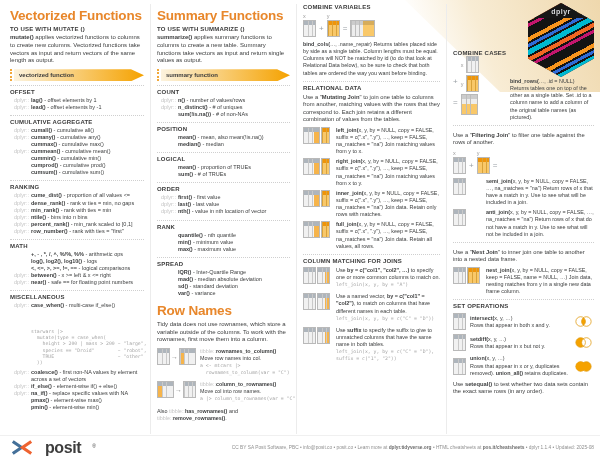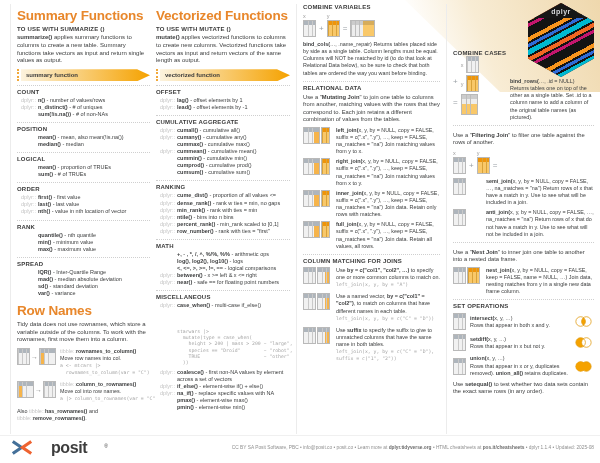--- a/index.html
+++ b/index.html
@@ -109,35 +109,207 @@
   .sorow { display:flex; align-items:center; gap:4px; margin:4px 0; }
   .venn { width:21px; height:13px; flex:none; }
 
   .cc-top { display:flex; gap:5px; }
   .cc-diagram { flex:none; width:52px; display:flex; flex-direction:column; gap:2px; }
   .cc-row { display:flex; align-items:center; gap:3px; }
   .cc-text { flex:1; margin-top:22px; }
 
   .footer { position:absolute; left:0; right:0; bottom:0; height:28px; z-index:1;
     display:flex; align-items:center; padding:0 6px 4px 10px; background:#fff; border-top:1px solid #f0f0f0; }
-  .brand { display:flex; align-items:center; gap:17px; }
+  .brand { display:flex; align-items:center; gap:11px; }
   .brand-name { font-size:16px; font-weight:bold; color:#3d3d3d; letter-spacing:-.4px; }
   .brand-reg { font-size:5px; color:#3d3d3d; align-self:flex-start; margin-top:4px; }
   .footer-text { margin-left:auto; font-size:4.8px; color:#8f8f8f; }
   .fl { color:#8f8f8f; } .fl-b { font-weight:bold; color:#6c6c6c; }
 </style>
 </head>
 <body>
 
 <div class="corner"></div>
 <div class="hex">
   <div class="hex-label">dplyr</div>
 </div>
 
 <div class="cols">
+
+  <div class="col c1">
+    <div class="col-title">Vectorized Functions</div>
+    <div class="use-label">TO USE WITH MUTATE ()</div>
+    <p class="lead"><b>mutate()</b><span> applies vectorized functions to columns to create new columns. Vectorized functions take vectors as input and return vectors of the same length as output.</span></p>
+    <div class="badge">
+      <span class="badge-bar"></span>
+      <span class="badge-arrow">vectorized function</span>
+    </div>
+
+    <div class="sec">
+      <div class="sec-label">OFFSET</div>
+      <div>
+
+          <div class="fn">
+            <span class="pfx">dplyr::</span>
+            <span><b class="nm">lag()</b><span> - offset elements by 1</span></span>
+          </div>
+
+          <div class="fn">
+            <span class="pfx">dplyr::</span>
+            <span><b class="nm">lead()</b><span> - offset elements by -1</span></span>
+          </div>
+        </div>
+    </div>
+
+    <div class="sec">
+      <div class="sec-label">CUMULATIVE AGGREGATE</div>
+      <div>
+
+          <div class="fn">
+            <span class="pfx">dplyr::</span>
+            <span><b class="nm">cumall()</b><span> - cumulative all()</span></span>
+          </div>
+
+          <div class="fn">
+            <span class="pfx">dplyr::</span>
+            <span><b class="nm">cumany()</b><span> - cumulative any()</span></span>
+          </div>
+
+          <div class="fn">
+            <span class="pfx"></span>
+            <span><b class="nm">cummax()</b><span> - cumulative max()</span></span>
+          </div>
+
+          <div class="fn">
+            <span class="pfx">dplyr::</span>
+            <span><b class="nm">cummean()</b><span> - cumulative mean()</span></span>
+          </div>
+
+          <div class="fn">
+            <span class="pfx"></span>
+            <span><b class="nm">cummin()</b><span> - cumulative min()</span></span>
+          </div>
+
+          <div class="fn">
+            <span class="pfx"></span>
+            <span><b class="nm">cumprod()</b><span> - cumulative prod()</span></span>
+          </div>
+
+          <div class="fn">
+            <span class="pfx"></span>
+            <span><b class="nm">cumsum()</b><span> - cumulative sum()</span></span>
+          </div>
+        </div>
+    </div>
+
+    <div class="sec">
+      <div class="sec-label">RANKING</div>
+      <div>
+
+          <div class="fn">
+            <span class="pfx">dplyr::</span>
+            <span><b class="nm">cume_dist()</b><span> - proportion of all values &lt;=</span></span>
+          </div>
+
+          <div class="fn">
+            <span class="pfx">dplyr::</span>
+            <span><b class="nm">dense_rank()</b><span> - rank w ties = min, no gaps</span></span>
+          </div>
+
+          <div class="fn">
+            <span class="pfx">dplyr::</span>
+            <span><b class="nm">min_rank()</b><span> - rank with ties = min</span></span>
+          </div>
+
+          <div class="fn">
+            <span class="pfx">dplyr::</span>
+            <span><b class="nm">ntile()</b><span> - bins into n bins</span></span>
+          </div>
+
+          <div class="fn">
+            <span class="pfx">dplyr::</span>
+            <span><b class="nm">percent_rank()</b><span> - min_rank scaled to [0,1]</span></span>
+          </div>
+
+          <div class="fn">
+            <span class="pfx">dplyr::</span>
+            <span><b class="nm">row_number()</b><span> - rank with ties = "first"</span></span>
+          </div>
+        </div>
+    </div>
+
+    <div class="sec">
+      <div class="sec-label">MATH</div>
+      <div>
+
+          <div class="fn">
+            <span class="pfx"></span>
+            <span><b class="nm">+, - , *, /, ^, %/%, %%</b><span> - arithmetic ops</span></span>
+          </div>
+
+          <div class="fn">
+            <span class="pfx"></span>
+            <span><b class="nm">log(), log2(), log10()</b><span> - logs</span></span>
+          </div>
+
+          <div class="fn">
+            <span class="pfx"></span>
+            <span><b class="nm">&lt;, &lt;=, &gt;, &gt;=, !=, ==</b><span> - logical comparisons</span></span>
+          </div>
+
+          <div class="fn">
+            <span class="pfx">dplyr::</span>
+            <span><b class="nm">between()</b><span> - x &gt;= left &amp; x &lt;= right</span></span>
+          </div>
+
+          <div class="fn">
+            <span class="pfx">dplyr::</span>
+            <span><b class="nm">near()</b><span> - safe == for floating point numbers</span></span>
+          </div>
+        </div>
+    </div>
+
+    <div class="sec">
+      <div class="sec-label">MISCELLANEOUS</div>
+      <div class="fn">
+        <span class="pfx">dplyr::</span>
+        <span><b class="nm">case_when()</b><span> - multi-case if_else()</span></span>
+      </div>
+      <div class="code">
+        
+      <div>starwars |&gt;</div><div>  mutate(type = case_when(</div><div>    height &gt; 200 | mass &gt; 200 ~ "large",</div><div>    species == "Droid"        ~ "robot",</div><div>    TRUE                      ~ "other"</div><div>  ))</div></div>
+      <div>
+
+          <div class="fn">
+            <span class="pfx">dplyr::</span>
+            <span><b class="nm">coalesce()</b><span> - first non-NA values by element across a set of vectors</span></span>
+          </div>
+
+          <div class="fn">
+            <span class="pfx">dplyr::</span>
+            <span><b class="nm">if_else()</b><span> - element-wise if() + else()</span></span>
+          </div>
+
+          <div class="fn">
+            <span class="pfx">dplyr::</span>
+            <span><b class="nm">na_if()</b><span> - replace specific values with NA</span></span>
+          </div>
+
+          <div class="fn">
+            <span class="pfx"></span>
+            <span><b class="nm">pmax()</b><span> - element-wise max()</span></span>
+          </div>
+
+          <div class="fn">
+            <span class="pfx"></span>
+            <span><b class="nm">pmin()</b><span> - element-wise min()</span></span>
+          </div>
+        </div>
+    </div>
+  </div>
 
   <div class="col c2">
     <div class="col-title">Summary Functions</div>
     <div class="use-label">TO USE WITH SUMMARIZE ()</div>
     <p class="lead"><b>summarize()</b><span> applies summary functions to columns to create a new table. Summary functions take vectors as input and return single values as output.</span></p>
     <div class="badge">
       <span class="badge-bar"></span>
       <span class="badge-arrow">summary function</span>
     </div>
 
@@ -285,192 +457,20 @@
         <span class="mtb t-gray w3 h4"></span>
       </span>
       <span class="jtx jtext">
         <span class="pfx" style="text-align:left">tibble::</span><b>column_to_rownames()</b><br>
         <span>Move col into row names.</span>
         <div class="code" style="margin-left:0"><div>a |&gt; column_to_rownames(var = "C")</div></div>
       </span>
     </div>
 
     <p class="jtext"><span>Also </span><span class="pfx" style="text-align:left">tibble::</span><b>has_rownames()</b><span> and </span><span class="pfx" style="text-align:left">tibble::</span><b>remove_rownames()</b><span>.</span></p>
-  </div>
-
-  <div class="col c1">
-    <div class="col-title">Vectorized Functions</div>
-    <div class="use-label">TO USE WITH MUTATE ()</div>
-    <p class="lead"><b>mutate()</b><span> applies vectorized functions to columns to create new columns. Vectorized functions take vectors as input and return vectors of the same length as output.</span></p>
-    <div class="badge">
-      <span class="badge-bar"></span>
-      <span class="badge-arrow">vectorized function</span>
-    </div>
-
-    <div class="sec">
-      <div class="sec-label">OFFSET</div>
-      <div>
-
-          <div class="fn">
-            <span class="pfx">dplyr::</span>
-            <span><b class="nm">lag()</b><span> - offset elements by 1</span></span>
-          </div>
-
-          <div class="fn">
-            <span class="pfx">dplyr::</span>
-            <span><b class="nm">lead()</b><span> - offset elements by -1</span></span>
-          </div>
-        </div>
-    </div>
-
-    <div class="sec">
-      <div class="sec-label">CUMULATIVE AGGREGATE</div>
-      <div>
-
-          <div class="fn">
-            <span class="pfx">dplyr::</span>
-            <span><b class="nm">cumall()</b><span> - cumulative all()</span></span>
-          </div>
-
-          <div class="fn">
-            <span class="pfx">dplyr::</span>
-            <span><b class="nm">cumany()</b><span> - cumulative any()</span></span>
-          </div>
-
-          <div class="fn">
-            <span class="pfx"></span>
-            <span><b class="nm">cummax()</b><span> - cumulative max()</span></span>
-          </div>
-
-          <div class="fn">
-            <span class="pfx">dplyr::</span>
-            <span><b class="nm">cummean()</b><span> - cumulative mean()</span></span>
-          </div>
-
-          <div class="fn">
-            <span class="pfx"></span>
-            <span><b class="nm">cummin()</b><span> - cumulative min()</span></span>
-          </div>
-
-          <div class="fn">
-            <span class="pfx"></span>
-            <span><b class="nm">cumprod()</b><span> - cumulative prod()</span></span>
-          </div>
-
-          <div class="fn">
-            <span class="pfx"></span>
-            <span><b class="nm">cumsum()</b><span> - cumulative sum()</span></span>
-          </div>
-        </div>
-    </div>
-
-    <div class="sec">
-      <div class="sec-label">RANKING</div>
-      <div>
-
-          <div class="fn">
-            <span class="pfx">dplyr::</span>
-            <span><b class="nm">cume_dist()</b><span> - proportion of all values &lt;=</span></span>
-          </div>
-
-          <div class="fn">
-            <span class="pfx">dplyr::</span>
-            <span><b class="nm">dense_rank()</b><span> - rank w ties = min, no gaps</span></span>
-          </div>
-
-          <div class="fn">
-            <span class="pfx">dplyr::</span>
-            <span><b class="nm">min_rank()</b><span> - rank with ties = min</span></span>
-          </div>
-
-          <div class="fn">
-            <span class="pfx">dplyr::</span>
-            <span><b class="nm">ntile()</b><span> - bins into n bins</span></span>
-          </div>
-
-          <div class="fn">
-            <span class="pfx">dplyr::</span>
-            <span><b class="nm">percent_rank()</b><span> - min_rank scaled to [0,1]</span></span>
-          </div>
-
-          <div class="fn">
-            <span class="pfx">dplyr::</span>
-            <span><b class="nm">row_number()</b><span> - rank with ties = "first"</span></span>
-          </div>
-        </div>
-    </div>
-
-    <div class="sec">
-      <div class="sec-label">MATH</div>
-      <div>
-
-          <div class="fn">
-            <span class="pfx"></span>
-            <span><b class="nm">+, - , *, /, ^, %/%, %%</b><span> - arithmetic ops</span></span>
-          </div>
-
-          <div class="fn">
-            <span class="pfx"></span>
-            <span><b class="nm">log(), log2(), log10()</b><span> - logs</span></span>
-          </div>
-
-          <div class="fn">
-            <span class="pfx"></span>
-            <span><b class="nm">&lt;, &lt;=, &gt;, &gt;=, !=, ==</b><span> - logical comparisons</span></span>
-          </div>
-
-          <div class="fn">
-            <span class="pfx">dplyr::</span>
-            <span><b class="nm">between()</b><span> - x &gt;= left &amp; x &lt;= right</span></span>
-          </div>
-
-          <div class="fn">
-            <span class="pfx">dplyr::</span>
-            <span><b class="nm">near()</b><span> - safe == for floating point numbers</span></span>
-          </div>
-        </div>
-    </div>
-
-    <div class="sec">
-      <div class="sec-label">MISCELLANEOUS</div>
-      <div class="fn">
-        <span class="pfx">dplyr::</span>
-        <span><b class="nm">case_when()</b><span> - multi-case if_else()</span></span>
-      </div>
-      <div class="code">
-        
-      <div>starwars |&gt;</div><div>  mutate(type = case_when(</div><div>    height &gt; 200 | mass &gt; 200 ~ "large",</div><div>    species == "Droid"        ~ "robot",</div><div>    TRUE                      ~ "other"</div><div>  ))</div></div>
-      <div>
-
-          <div class="fn">
-            <span class="pfx">dplyr::</span>
-            <span><b class="nm">coalesce()</b><span> - first non-NA values by element across a set of vectors</span></span>
-          </div>
-
-          <div class="fn">
-            <span class="pfx">dplyr::</span>
-            <span><b class="nm">if_else()</b><span> - element-wise if() + else()</span></span>
-          </div>
-
-          <div class="fn">
-            <span class="pfx">dplyr::</span>
-            <span><b class="nm">na_if()</b><span> - replace specific values with NA</span></span>
-          </div>
-
-          <div class="fn">
-            <span class="pfx"></span>
-            <span><b class="nm">pmax()</b><span> - element-wise max()</span></span>
-          </div>
-
-          <div class="fn">
-            <span class="pfx"></span>
-            <span><b class="nm">pmin()</b><span> - element-wise min()</span></span>
-          </div>
-        </div>
-    </div>
   </div>
 
   <div class="col c3">
     <div class="sec-label">COMBINE VARIABLES</div>
 
     <div class="diagram">
       <div class="dg-col">
         <div class="dg-lab">x</div>
         <span class="mtb t-gray w3 h4"></span>
       </div>

